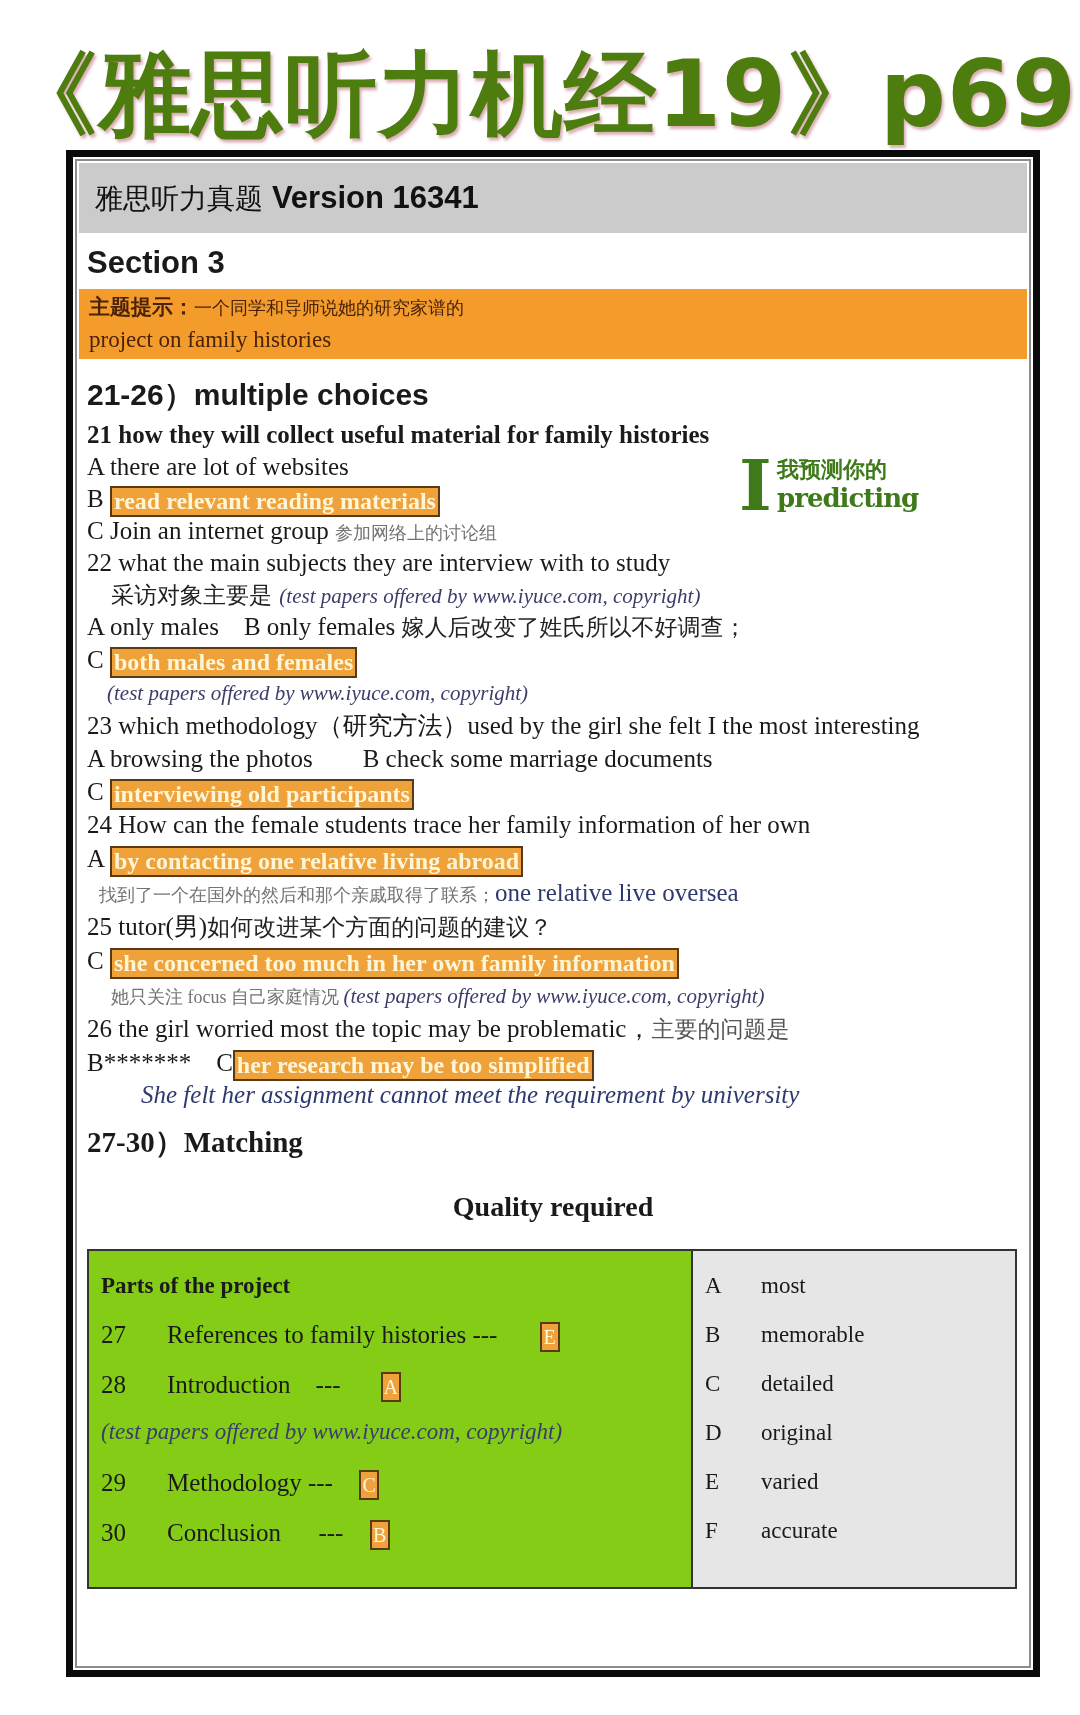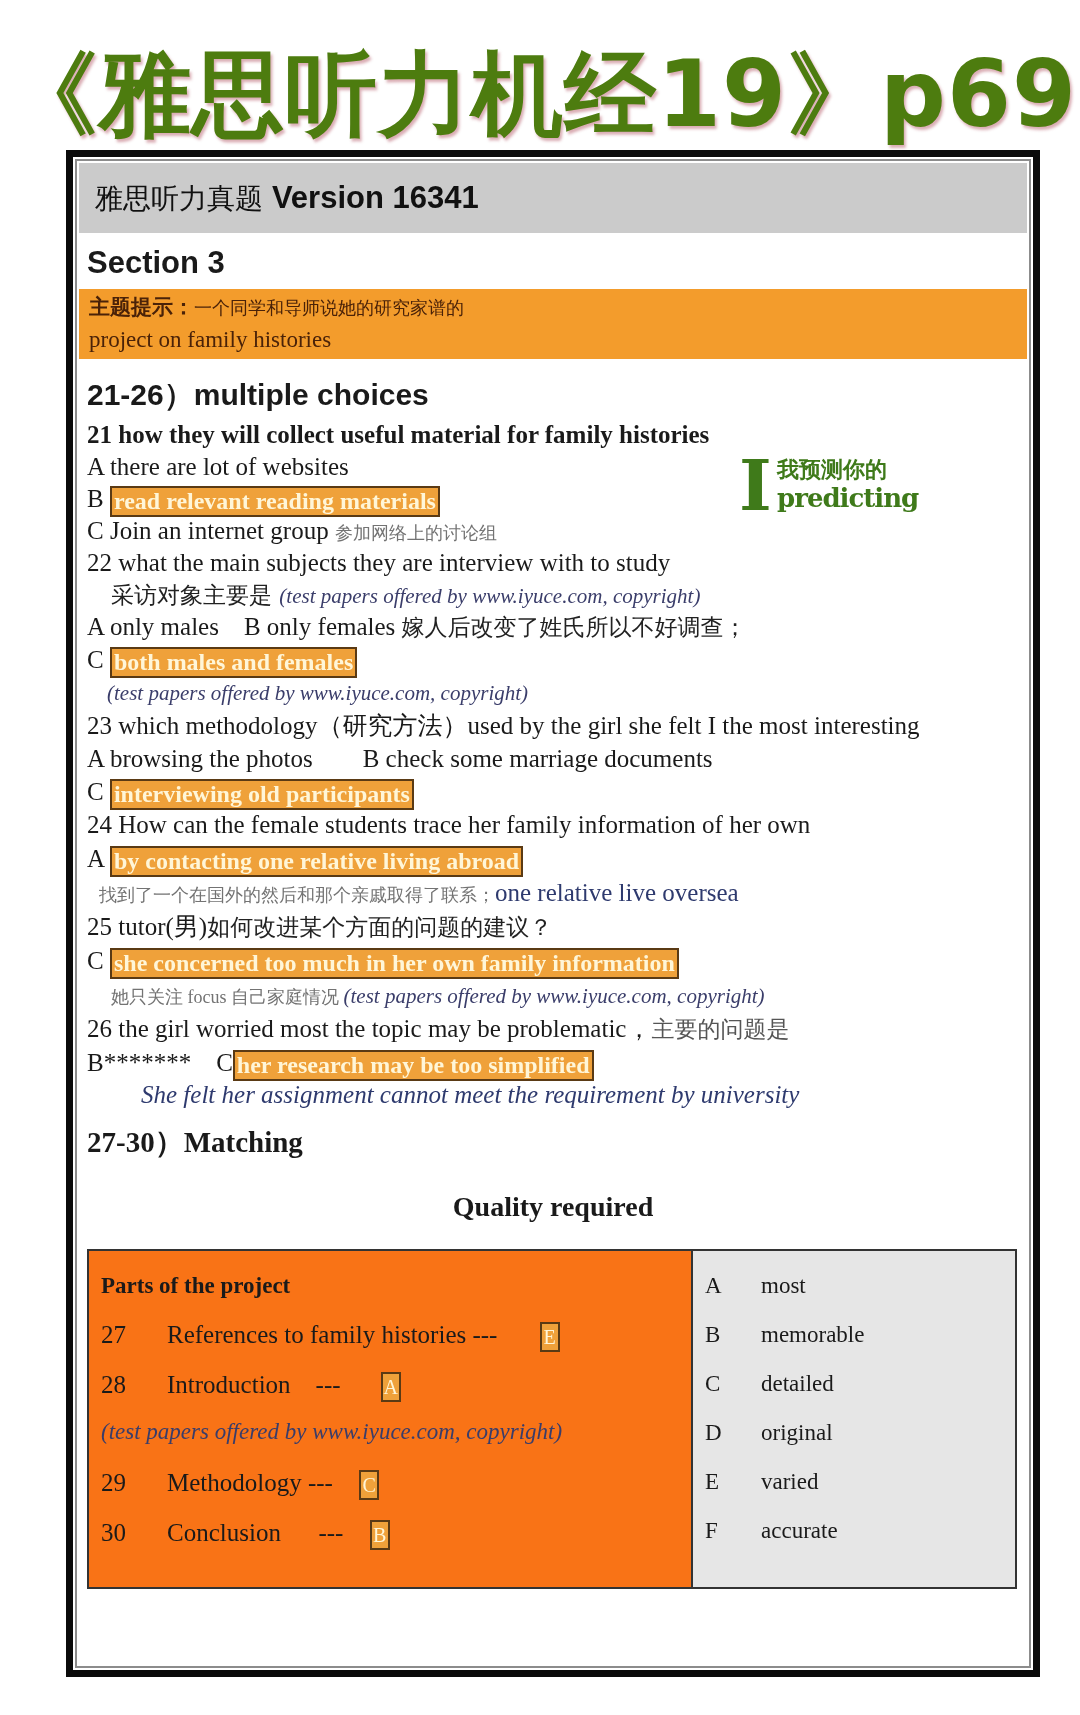--- a/index.html
+++ b/index.html
@@ -66,21 +66,21 @@
   .logo .logo-cn { position: absolute; left: 38px; top: 2px; font-family: "DejaVu Sans", sans-serif; font-size: 22px; font-weight: bold; color: #3f7a1a; }
   .logo .logo-en { position: absolute; left: 38px; top: 30px; font-family: "DejaVu Serif", serif; font-weight: bold; font-size: 26px; color: #3f7a1a; letter-spacing: -1px; }
 
   .match-title { left: 14px; top: 1036px; font-weight: bold; font-size: 29px; }
   .quality-title { left: 0; right: 0; top: 1104px; text-align: center; font-weight: bold; font-size: 28px; }
 
   .match-table {
     position: absolute; left: 14px; top: 1162px; width: 930px; height: 340px;
     border: 2px solid #333;
   }
-  .match-left { position: absolute; left: 0; top: 0; width: 604px; height: 100%; border-right: 2px solid #333; background: #f97316; }
+  .match-left { position: absolute; left: 0; top: 0; width: 604px; height: 100%; border-right: 2px solid #333; background: #84cc16; }
   .match-right { position: absolute; left: 604px; top: 0; right: 0; height: 100%; background: #e6e6e6; }
   .parts-head { left: 12px; top: 20px; font-weight: bold; font-size: 23px; }
   .row { left: 12px; font-size: 25px; }
   .row .num { display: inline-block; width: 66px; }
   .box-small {
     display: inline-block; width: 20px; height: 30px; background: #efa13a; border: 2px solid #5a3a14;
     color: #fff6d8; font-size: 20px; text-align: center; line-height: 26px; vertical-align: middle;
   }
   .opt { left: 12px; font-size: 23px; }
   .opt .letter { display: inline-block; width: 56px; }

